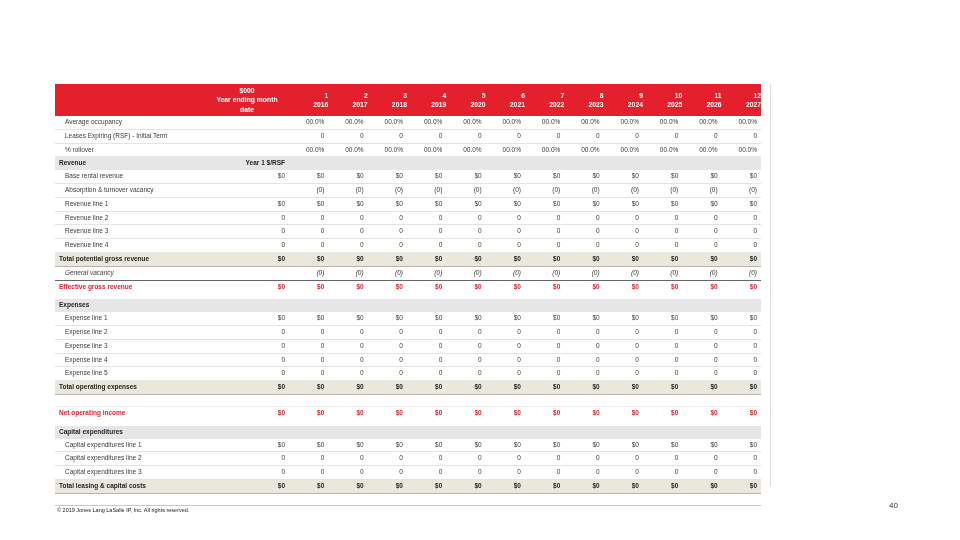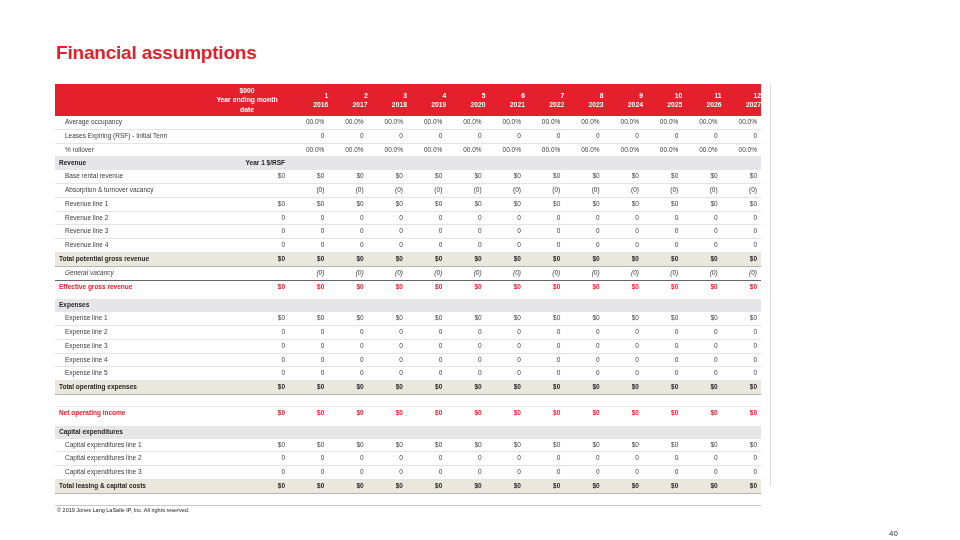--- a/index.html
+++ b/index.html
@@ -58,29 +58,28 @@
     position: absolute; left: 770px; top: 84px; width: 1px; height: 402px;
     background: #ddd;
   }
 
   .copyright {
     position: absolute; left: 57px; top: 507px;
     font-size: 5.5px; color: #222;
   }
   .page-number {
     position: absolute; left: 889px; top: 501px;
-    font-size: 8px; color: #333; margin-top: 28px;
+    font-size: 8px; color: #333;
   }
 </style>
 </head>
 <body>
 
 <div class="slide">
 
-  <div class="title">Financial assumptions</div>
 
   <table class="fin-table">
     <colgroup>
       <col class="c-label">
         <col class="c-meta">
       <col class="c-year">
         <col class="c-year">
         <col class="c-year">
         <col class="c-year">
       <col class="c-year">

